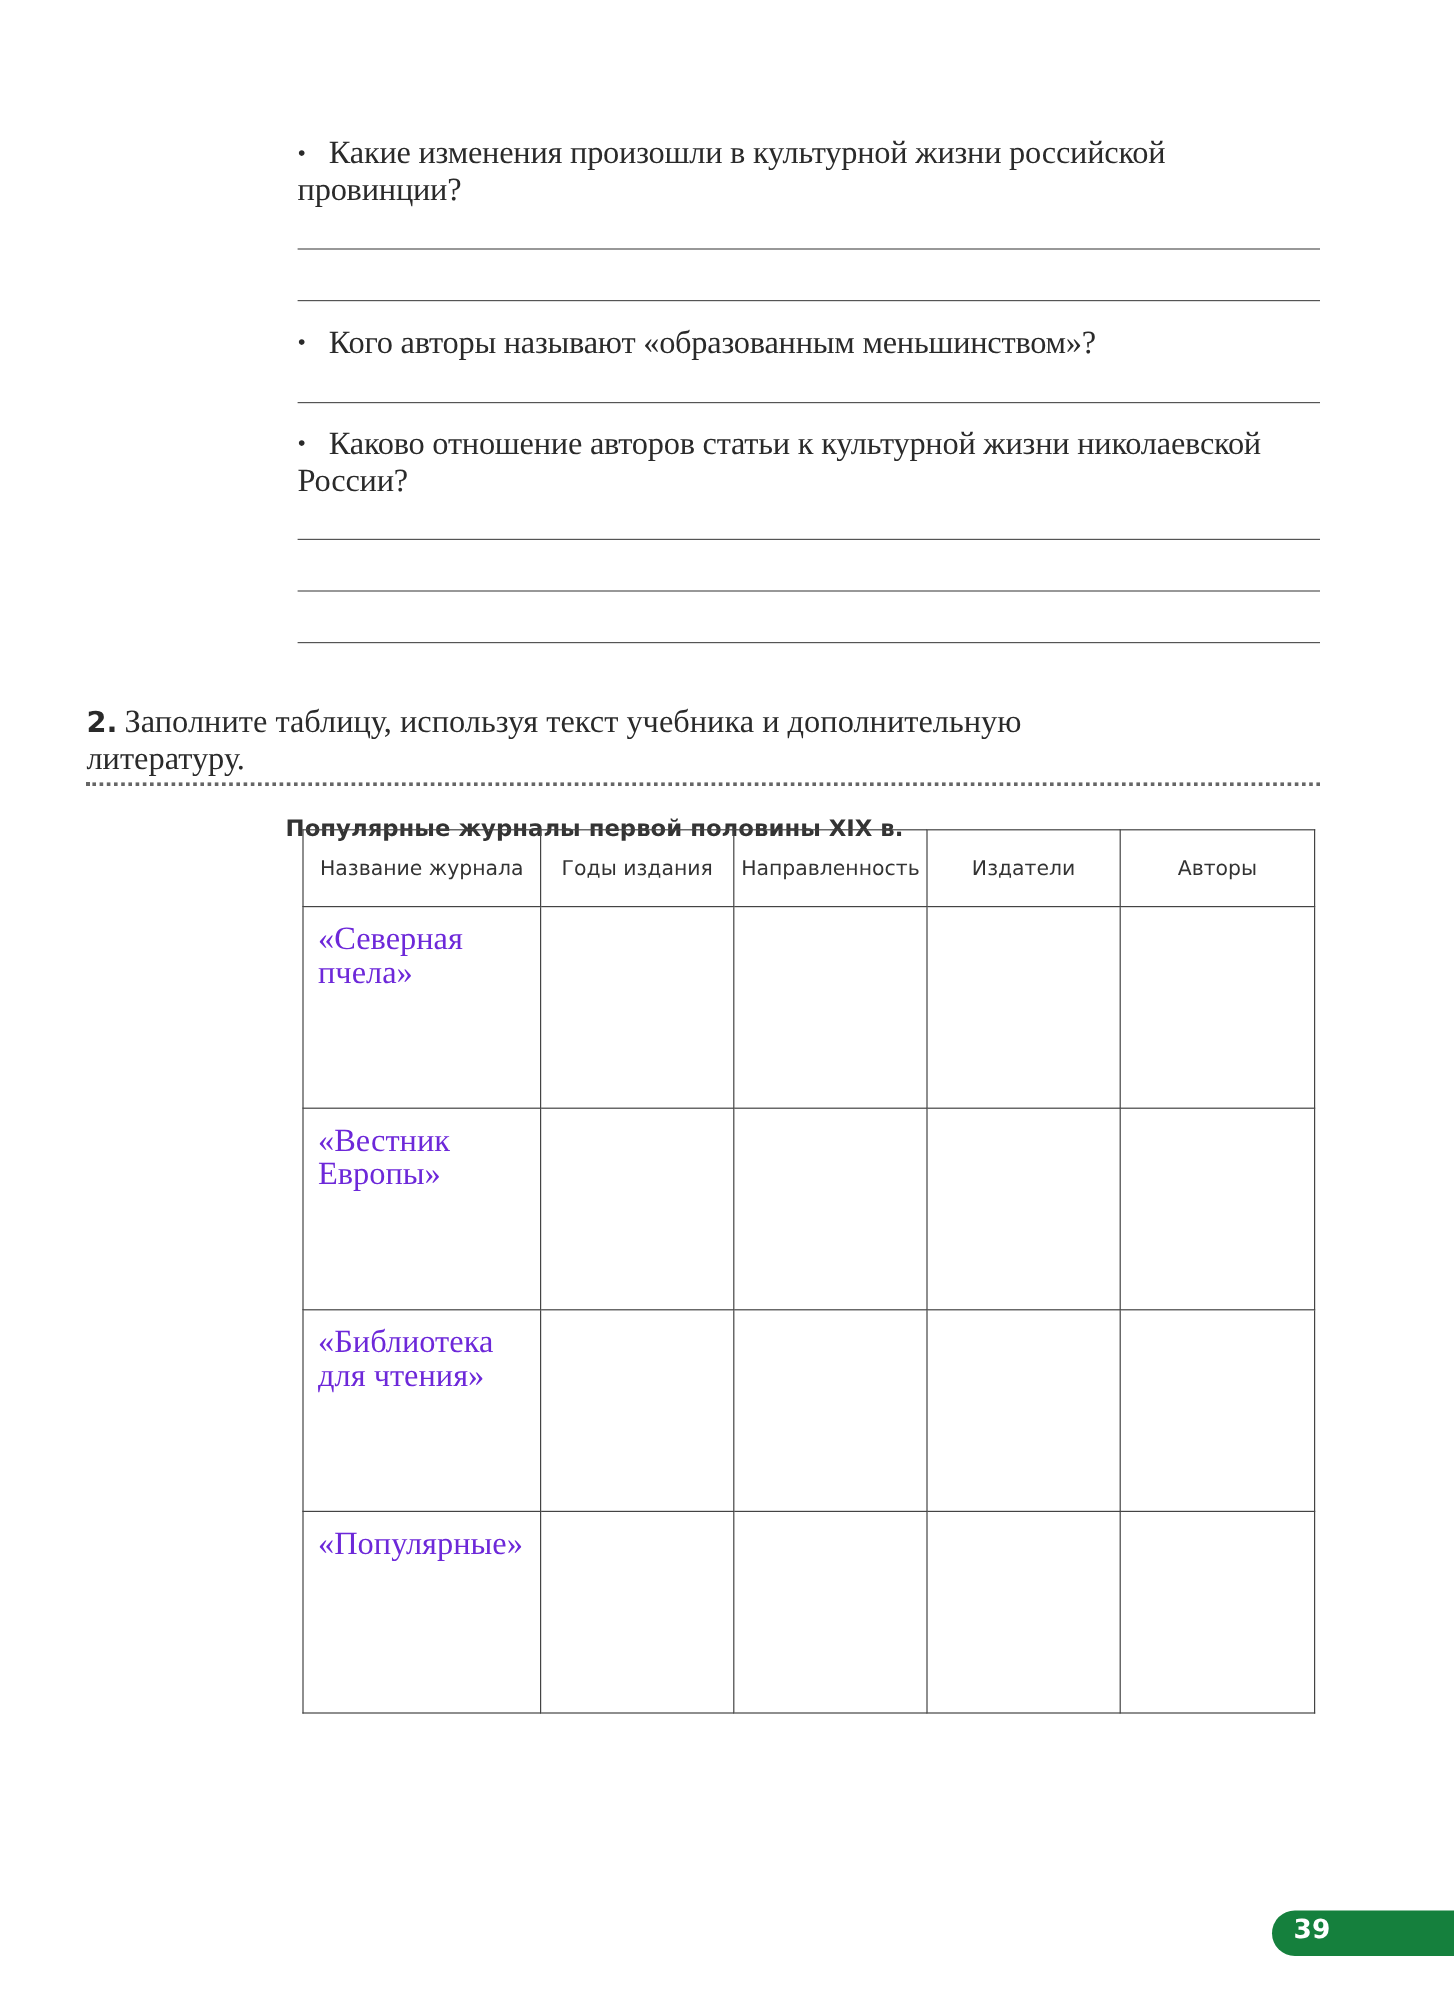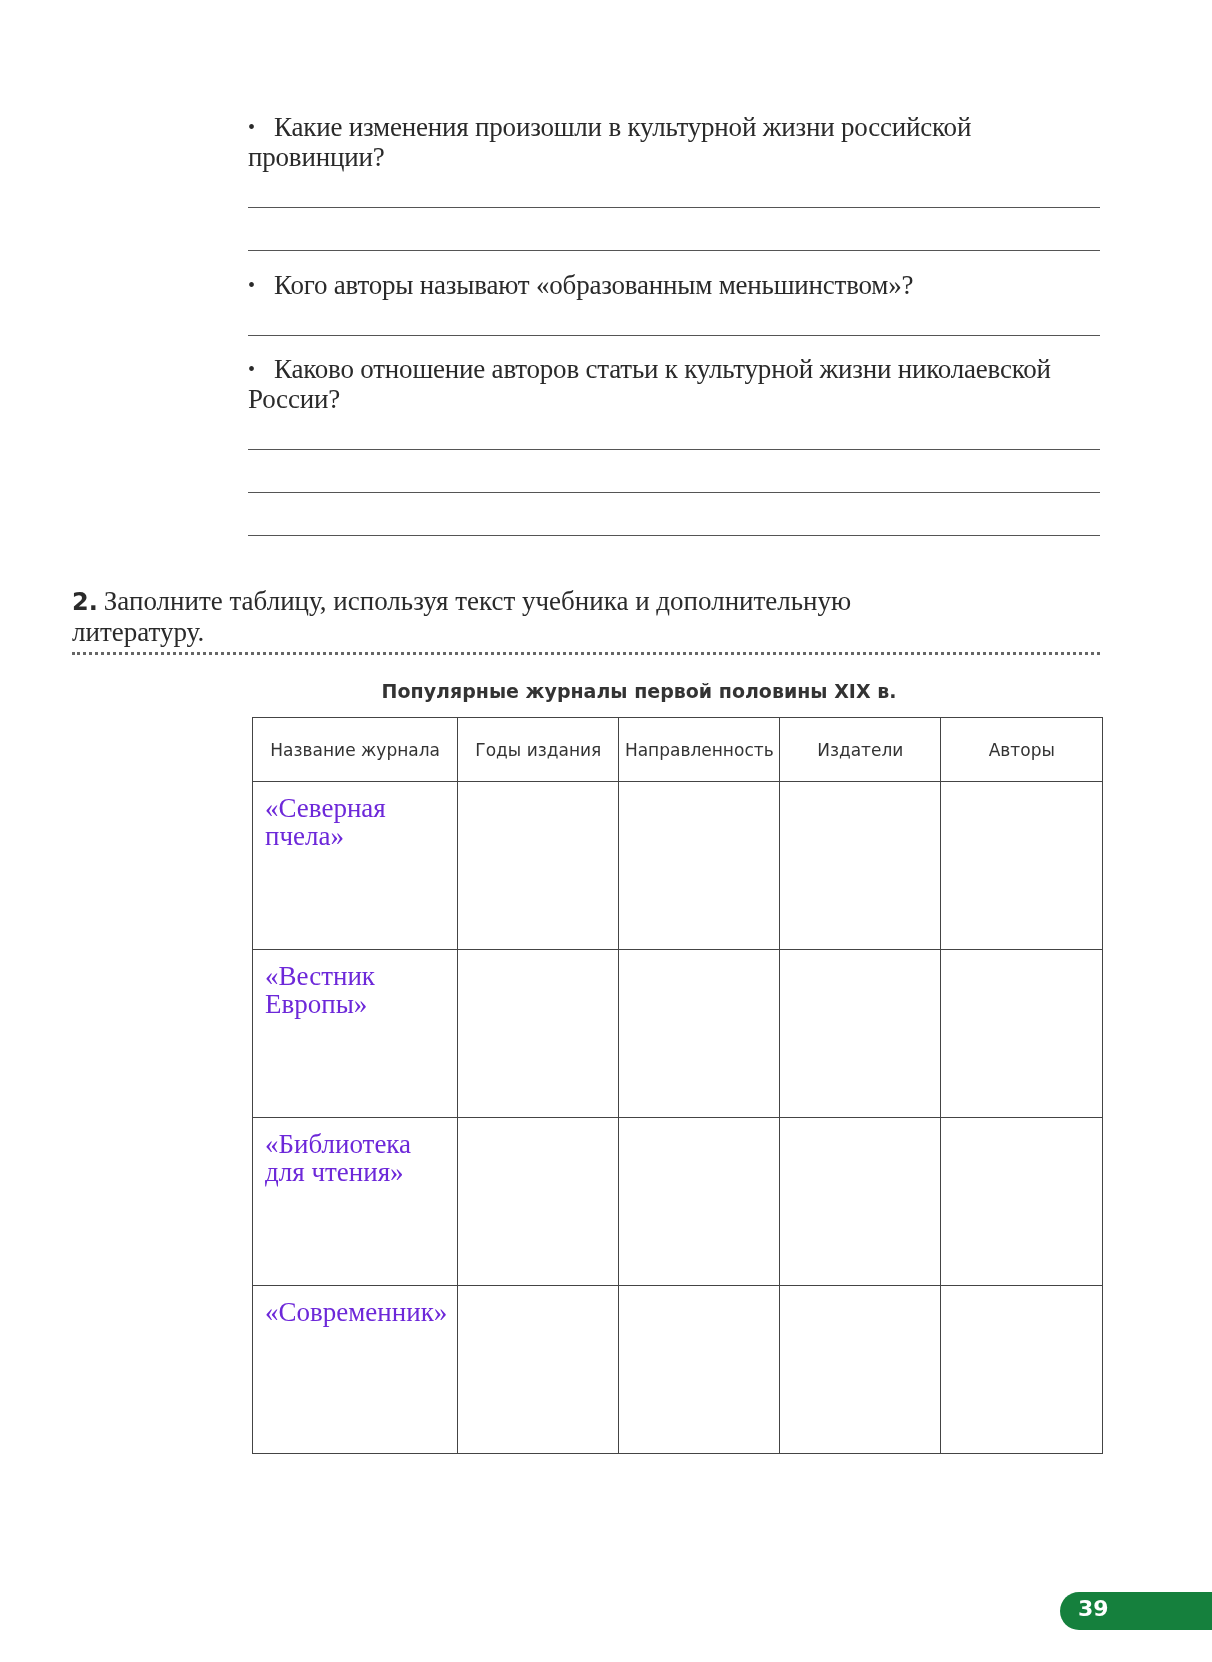--- a/index.html
+++ b/index.html
@@ -4,23 +4,23 @@
 <style>
   html, body { margin:0; padding:0; background:#fff; }
   body { width:1212px; height:1662px; position:relative; overflow:hidden;
          font-family:"Liberation Serif", "DejaVu Serif", serif; color:#2a2a2a; }
   .q { position:absolute; left:248px; width:850px; font-size:27px; line-height:30px; letter-spacing:-0.2px; }
   .q .bullet { display:inline-block; width:26px; font-size:20px; vertical-align:2px; }
   .rule { position:absolute; left:248px; width:852px; height:0; border-top:1.5px solid #555; }
   .task { position:absolute; left:72px; top:586px; width:900px; font-size:27px; line-height:30px; }
   .task .num { font-family:"DejaVu Sans", sans-serif; font-weight:bold; font-size:24px; margin-right:6px; }
   .dots { position:absolute; left:72px; top:652px; width:1028px; height:0; border-top:3px dotted #666; }
-  .caption { position:absolute; left:238px; width:802px; top:680px; text-align:center;
+  .caption { position:absolute; left:238px; width:802px; top:680px; 
              font-family:"DejaVu Sans", sans-serif; font-weight:bold; font-size:19px; color:#333; }
-  table.mag { position:absolute; left:252px; top:717px; border-collapse:collapse; }
+  table.mag { position:absolute; left:252px; top:691px; border-collapse:collapse; }
   table.mag th, table.mag td { border:1.5px solid #444; padding:0; }
   table.mag th { height:63px; font-family:"DejaVu Sans", sans-serif; font-weight:normal;
                  font-size:17px; line-height:24px; color:#333; text-align:center; vertical-align:middle; }
   table.mag td { height:155px; vertical-align:top; }
   table.mag td.name { font-size:27px; line-height:28px; padding:12px 10px 0 12px; color:#6d28d9; }
   .col1 { width:197px; } .col2 { width:160px; } .col3 { width:160px; } .col4 { width:160px; } .col5 { width:161px; }
   .pagenum { position:absolute; left:1060px; top:1592px; width:152px; height:38px; background:#15803d;
              border-radius:19px 0 0 19px; }
   .pagenum span { position:absolute; left:18px; top:4px; font-family:"DejaVu Sans", sans-serif;
                   font-weight:bold; font-size:22px; color:#fff; }
@@ -79,21 +79,21 @@
       <td></td>
     </tr>
     <tr>
       <td class="name">«Библиотека для чтения»</td>
       <td></td>
       <td></td>
       <td></td>
       <td></td>
     </tr>
     <tr>
-      <td class="name">«Современник»</td>
+      <td class="name">«Популярные»</td>
       <td></td>
       <td></td>
       <td></td>
       <td></td>
     </tr>
   </tbody>
 </table>
 
 <div class="pagenum">
   <span>39</span>

